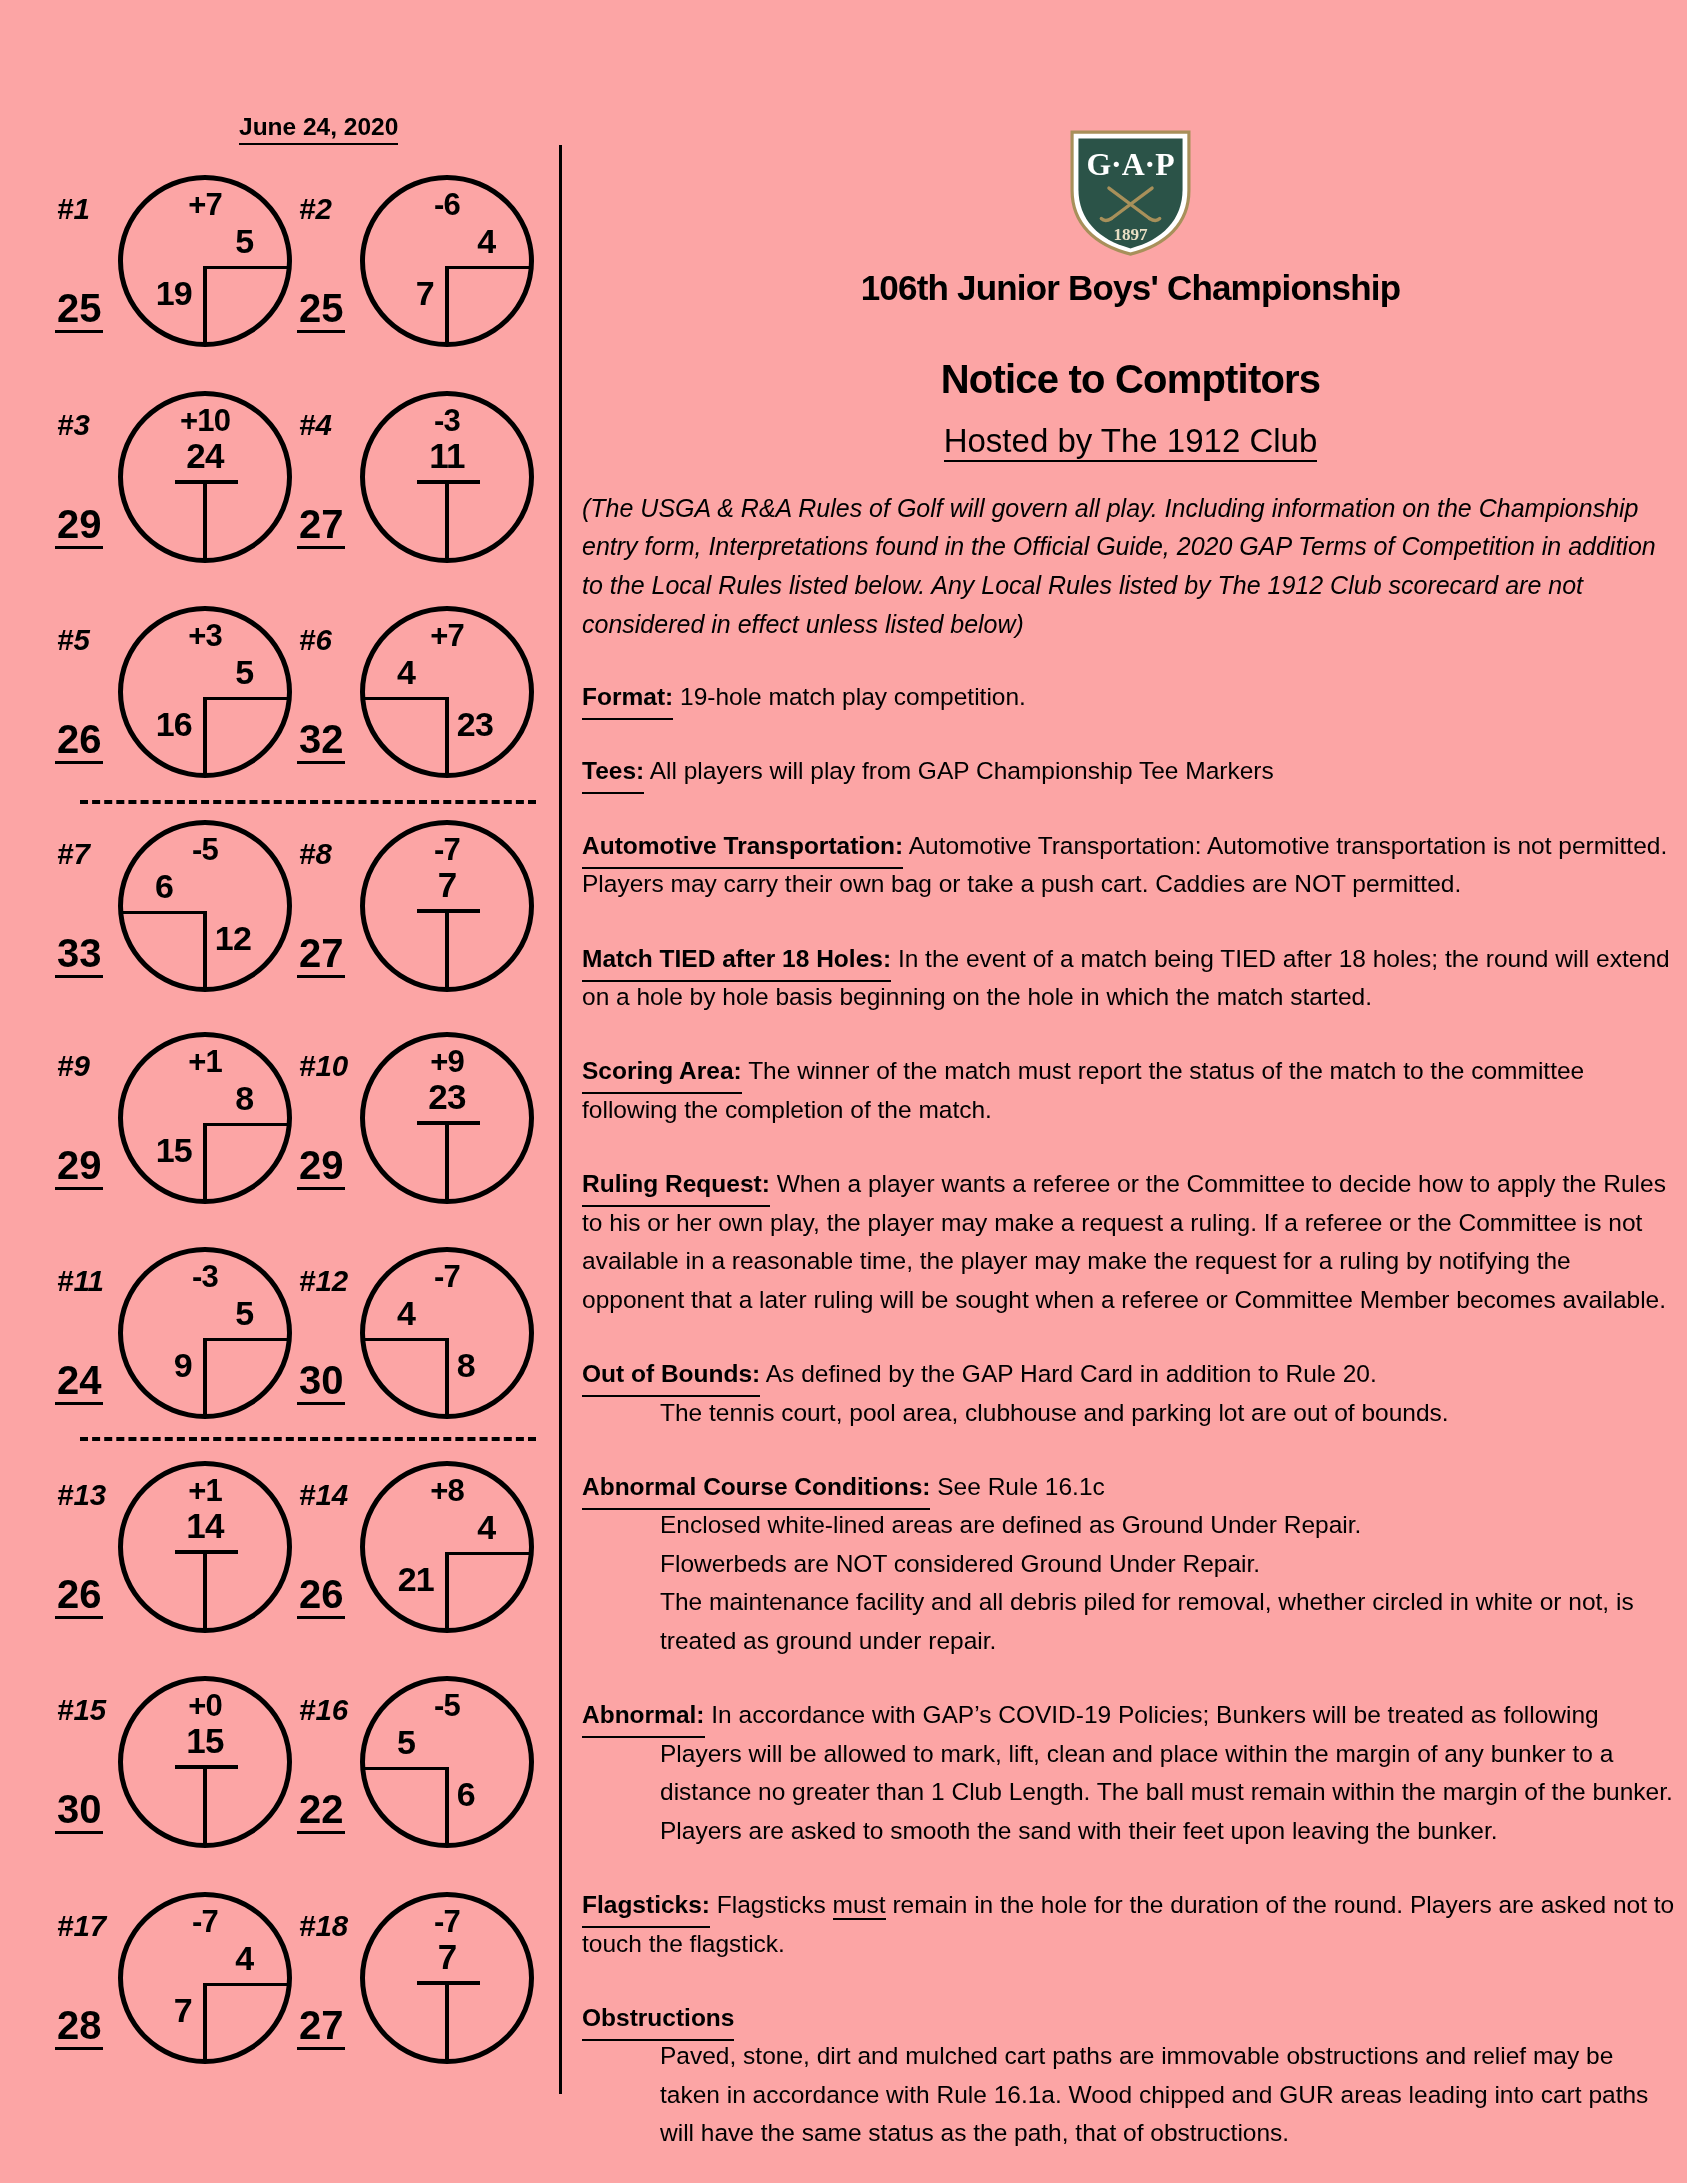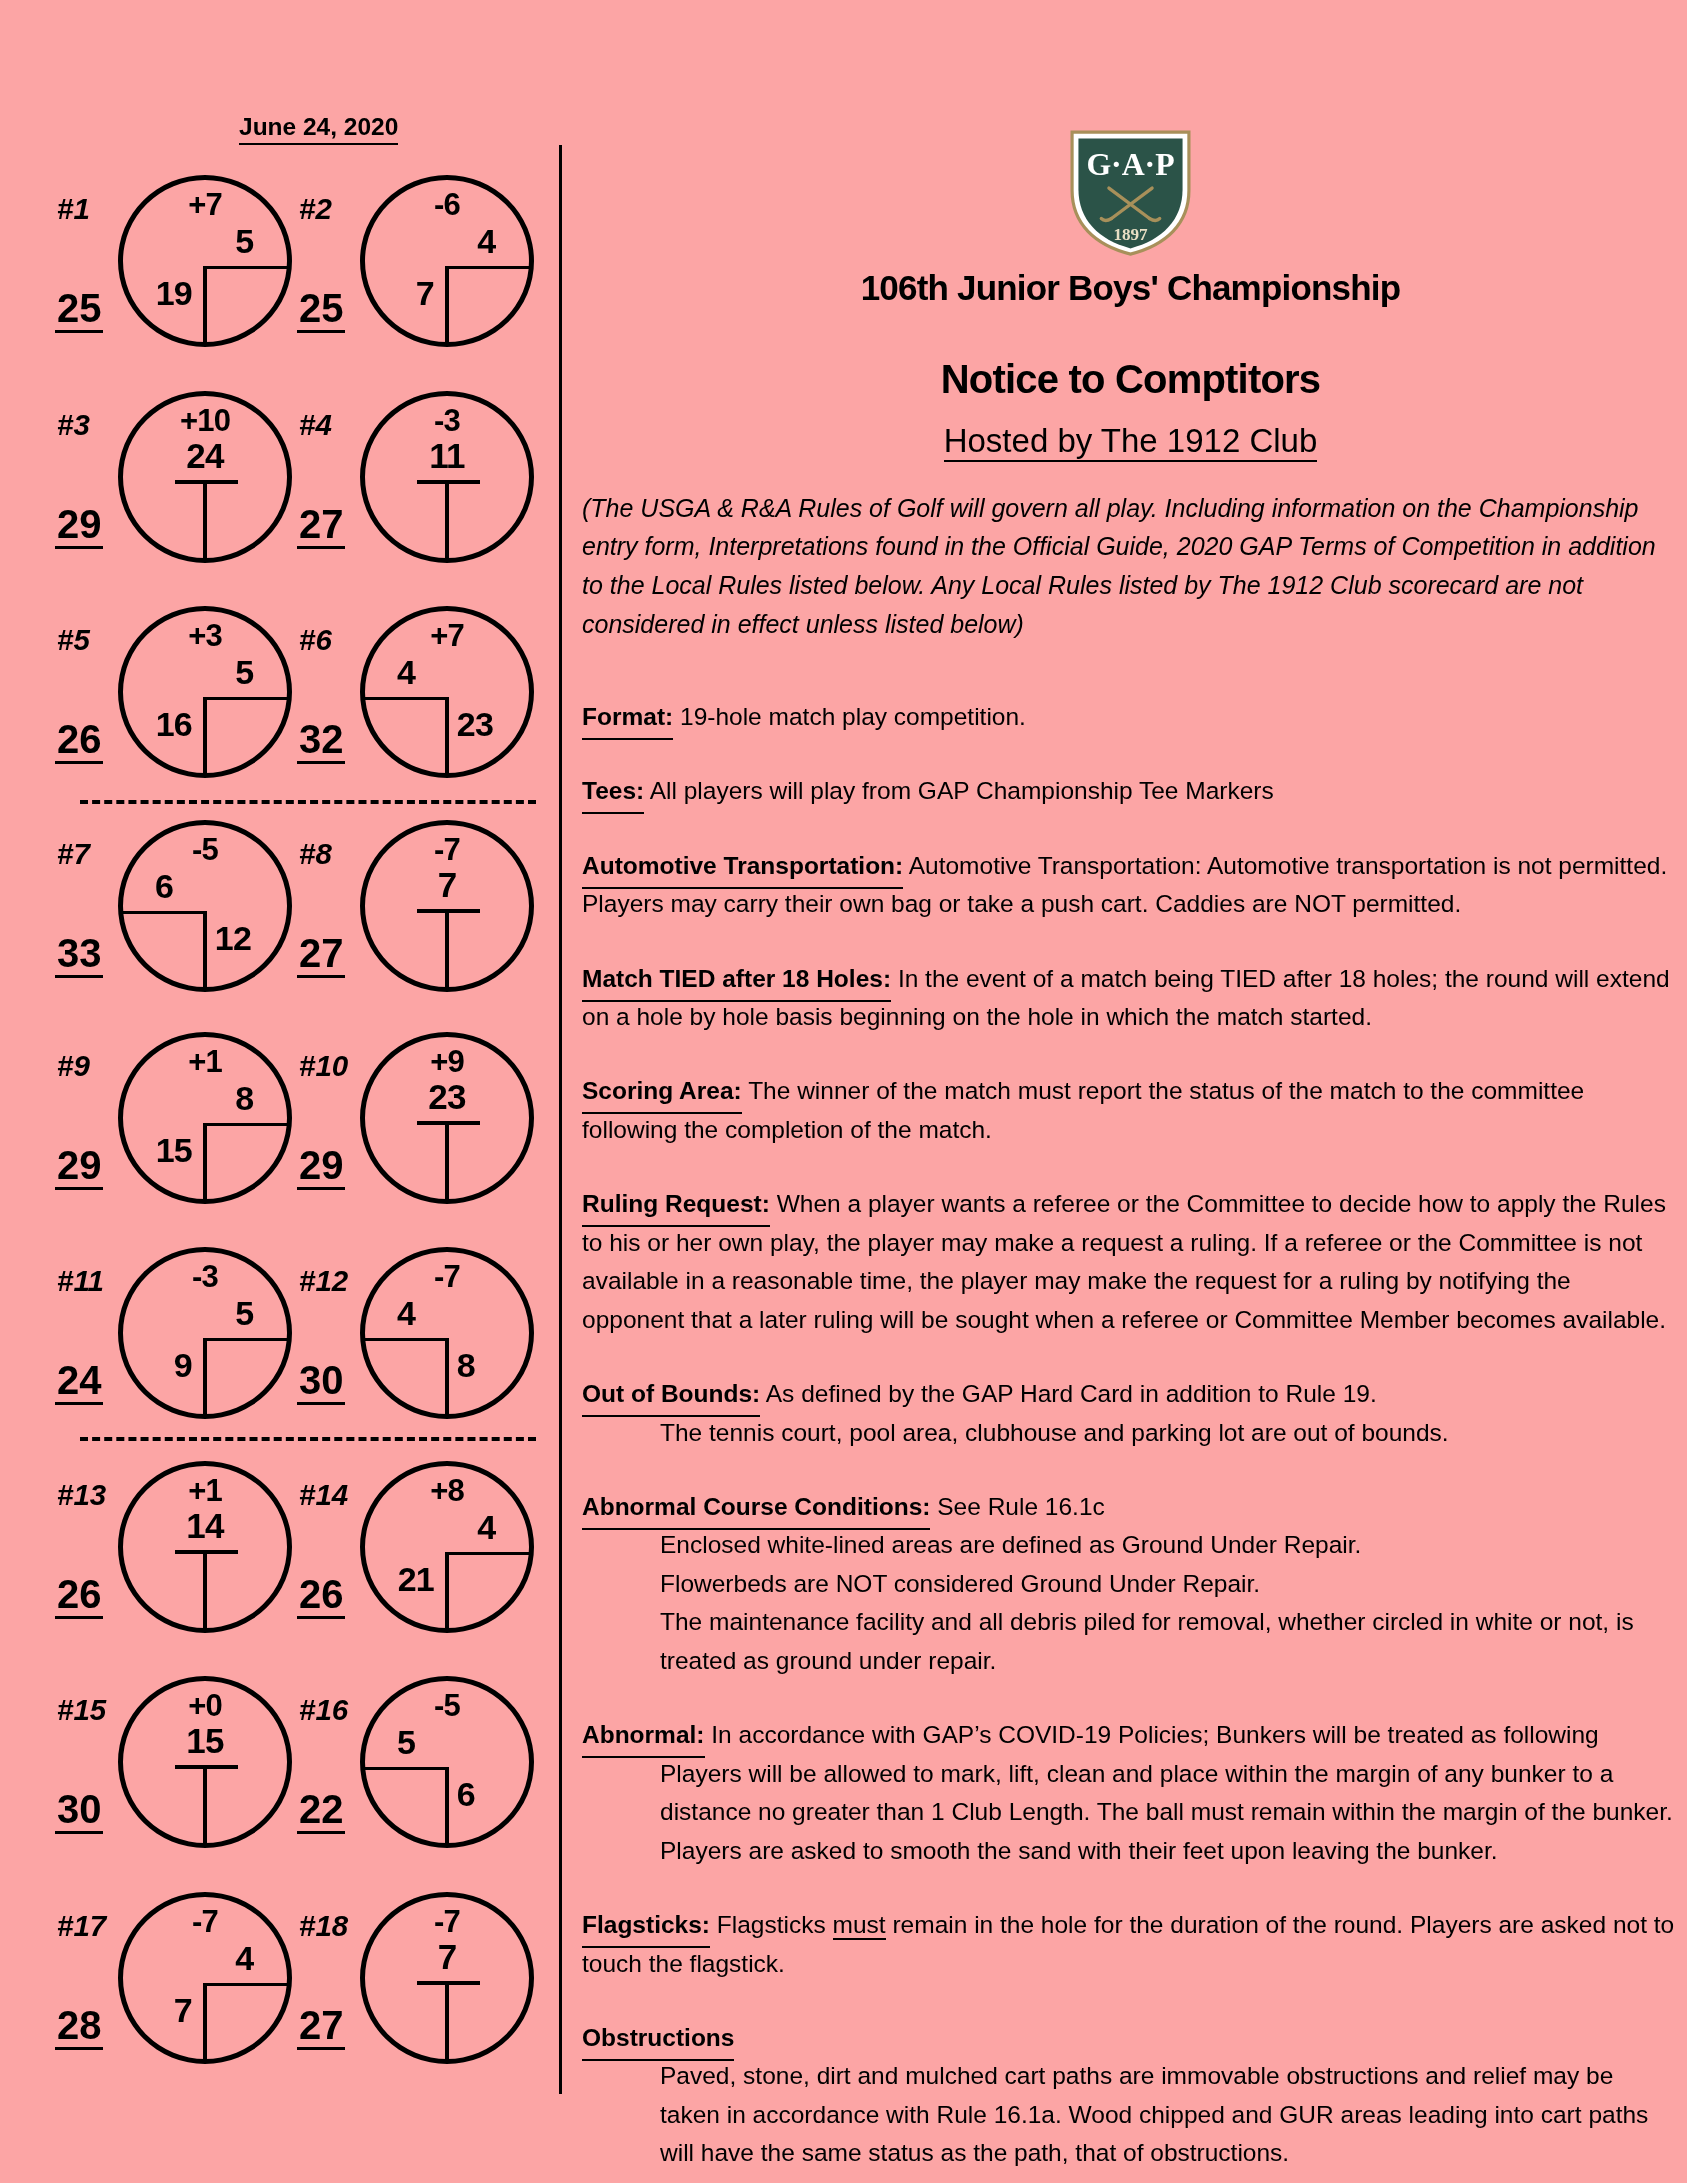--- a/index.html
+++ b/index.html
@@ -37,21 +37,21 @@
   .type-center .num-c{display:block;top:calc(53% - 46px);left:0;width:100%;text-align:center;}
 
   
   .right-col{position:absolute;left:582px;top:127px;width:1097px;}
   .logo-wrap{text-align:center;margin-bottom:6.7px;}
   .logo{display:inline-block;width:127px;height:131px;}
   .doc-title{text-align:center;font-size:35px;font-weight:bold;margin:5px 0 49px 0;letter-spacing:-0.8px;}
   .notice-title{text-align:center;font-size:40px;font-weight:bold;margin:0 0 20px 0;letter-spacing:-0.8px;}
   .hosted{text-align:center;font-size:33px;margin:0 0 29px 0;}
   .hosted span{border-bottom:2.5px solid #000;padding-bottom:1px;}
-  .intro{font-style:italic;font-size:25px;line-height:1.55;margin:0 0 54px 0;}
+  .intro{font-style:italic;font-size:25px;line-height:1.55;margin:0 0 34px 0;}
 
   .section{font-size:24.5px;line-height:1.57;margin:0 0 36px 0;}
   .sec-label{font-weight:bold;border-bottom:2.5px solid #000;padding-bottom:8px;}
   .indent{margin-left:78px;}
   .u-inline{border-bottom:2.5px solid #000;}
 </style>
 </head>
 <body>
 
 <div class="page">
@@ -325,21 +325,21 @@
 
     <div class="section"><span class="sec-label">Automotive Transportation:</span> <span>Automotive Transportation:  Automotive transportation is not permitted.  Players may carry their own bag or take a push cart.  Caddies are NOT permitted.</span></div>
 
     <div class="section"><span class="sec-label">Match TIED after 18 Holes:</span> <span>In the event of a match being TIED after 18 holes; the round will extend on a hole by hole basis beginning on the hole in which the match started.</span></div>
 
     <div class="section"><span class="sec-label">Scoring Area:</span> <span>The winner of the match must report the status of the match to the committee following the completion of the match.</span></div>
 
     <div class="section"><span class="sec-label">Ruling Request:</span> <span>When a player wants a referee or the Committee to decide how to apply the Rules to his or her own play, the player may make a request a ruling. If a referee or the Committee is not available in a reasonable time, the player may make the request for a ruling by notifying the opponent that a later ruling will be sought when a referee or Committee Member becomes available.</span></div>
 
     <div class="section">
-      <span class="sec-label">Out of Bounds:</span> <span>As defined by the GAP Hard Card in addition to Rule 19.</span>
+      <span class="sec-label">Out of Bounds:</span> <span>As defined by the GAP Hard Card in addition to Rule 20.</span>
       <div class="indent">The tennis court, pool area, clubhouse and parking lot are out of bounds.</div>
     </div>
 
     <div class="section">
       <span class="sec-label">Abnormal Course Conditions:</span> <span>See Rule 16.1c</span>
       <div class="indent">Enclosed white-lined areas are defined as Ground Under Repair.</div>
       <div class="indent">Flowerbeds are NOT considered Ground Under Repair.</div>
       <div class="indent">The maintenance facility and all debris piled for removal, whether circled in white or not, is treated as ground under repair.</div>
     </div>
 

